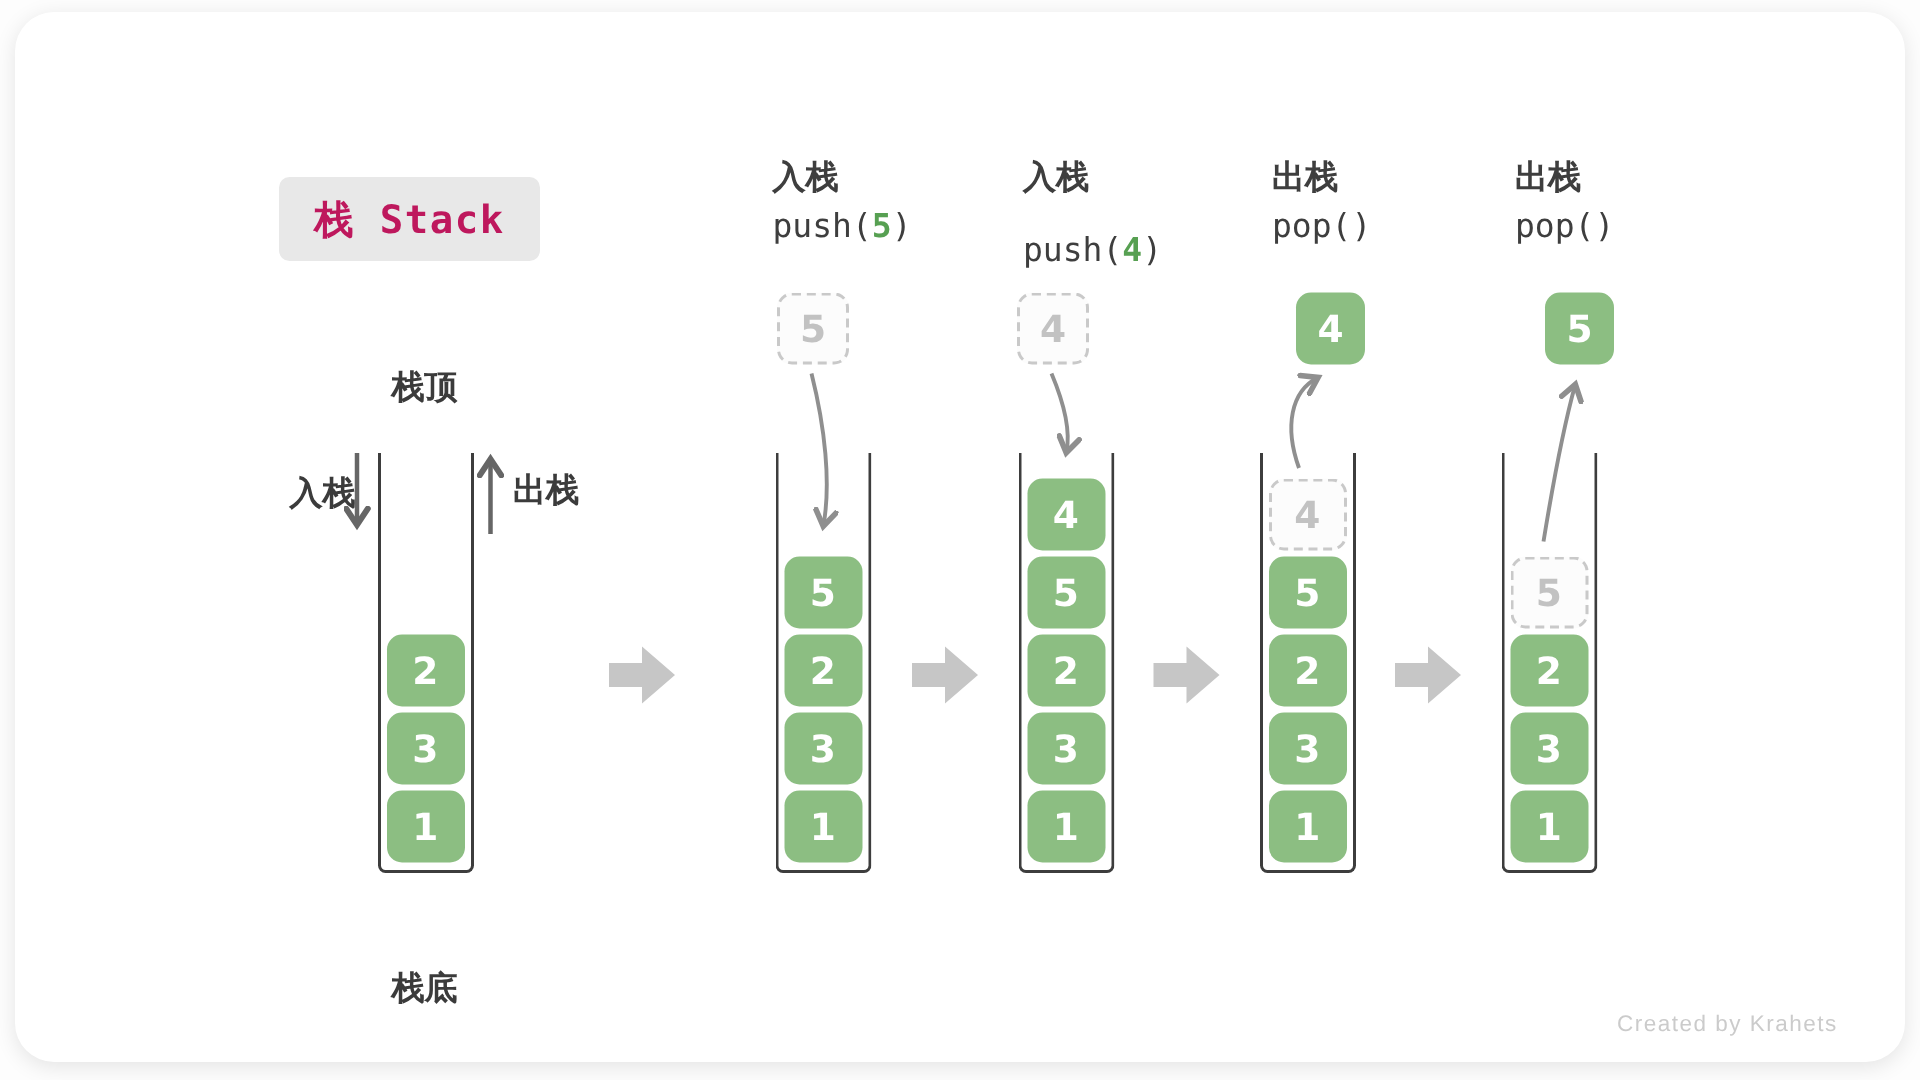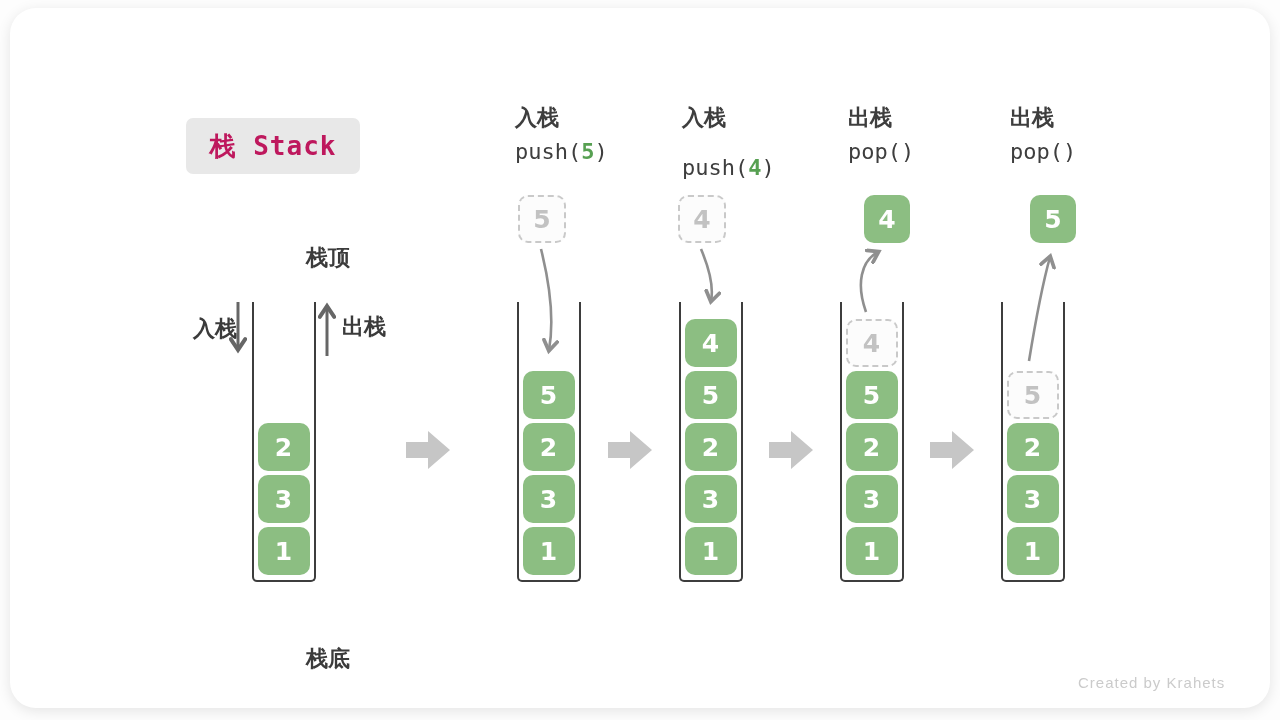--- a/index.html
+++ b/index.html
@@ -4,21 +4,21 @@
 <style>
   html,body{margin:0;padding:0;width:1280px;height:720px;overflow:hidden;background:#fdfdfd;
     font-family:"DejaVu Sans",sans-serif;}
   .canvas{position:relative;width:1280px;height:720px;}
   .card{position:absolute;left:10px;top:8px;right:10px;bottom:12px;background:#ffffff;
     border-radius:26px;box-shadow:0 3px 14px rgba(0,0,0,0.10);}
   .title-box{position:absolute;left:186px;top:118px;width:174px;height:56px;background:#e8e8e8;
     border-radius:7px;display:flex;align-items:center;justify-content:center;
     font-family:"DejaVu Sans Mono",monospace;font-weight:700;font-size:26px;color:#be185d;letter-spacing:1px;}
   .zh-label{position:absolute;font-size:22px;font-weight:700;color:#3b3b3b;white-space:nowrap;}
-  .centered{transform:translateX(-50%);margin-left:45px;}
+  .centered{transform:translateX(-50%);}
   .op-label{position:absolute;font-size:22px;font-weight:700;color:#3e3e3e;white-space:nowrap;}
   .code-label{position:absolute;font-family:"DejaVu Sans Mono",monospace;font-size:22px;
     color:#3e3e3e;white-space:nowrap;font-weight:500;}
   .code-label .green{color:var(--code-green);font-weight:700;}
   .stack-container{position:absolute;top:302px;width:64px;height:280px;box-sizing:border-box;
     border:2px solid #3d3d3d;border-top:none;border-radius:0 0 5px 5px;background:transparent;}
   .cell{position:absolute;width:52px;height:48px;box-sizing:border-box;background:var(--green);
     border-radius:10px;color:#fff;font-size:25px;font-weight:600;
     display:flex;align-items:center;justify-content:center;z-index:3;}
   .cell.ghost{background:#fcfcfc;border:2px dashed #c9c9c9;color:#c2c2c2;}

